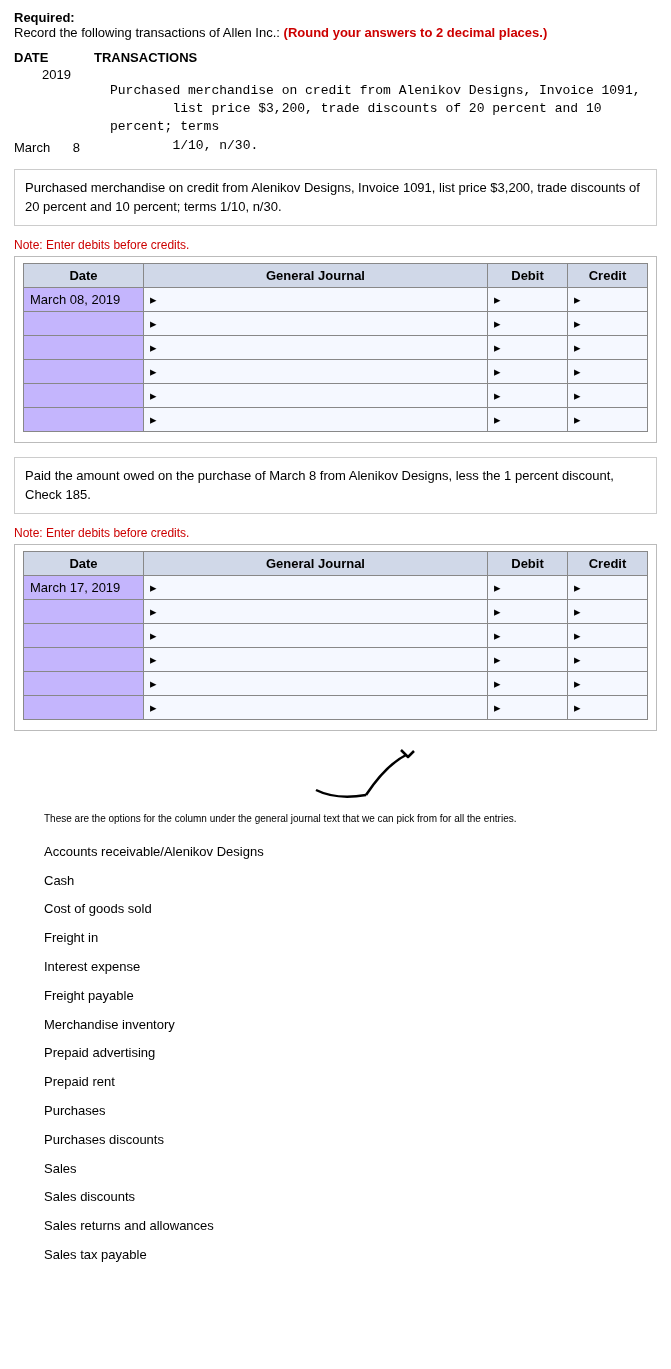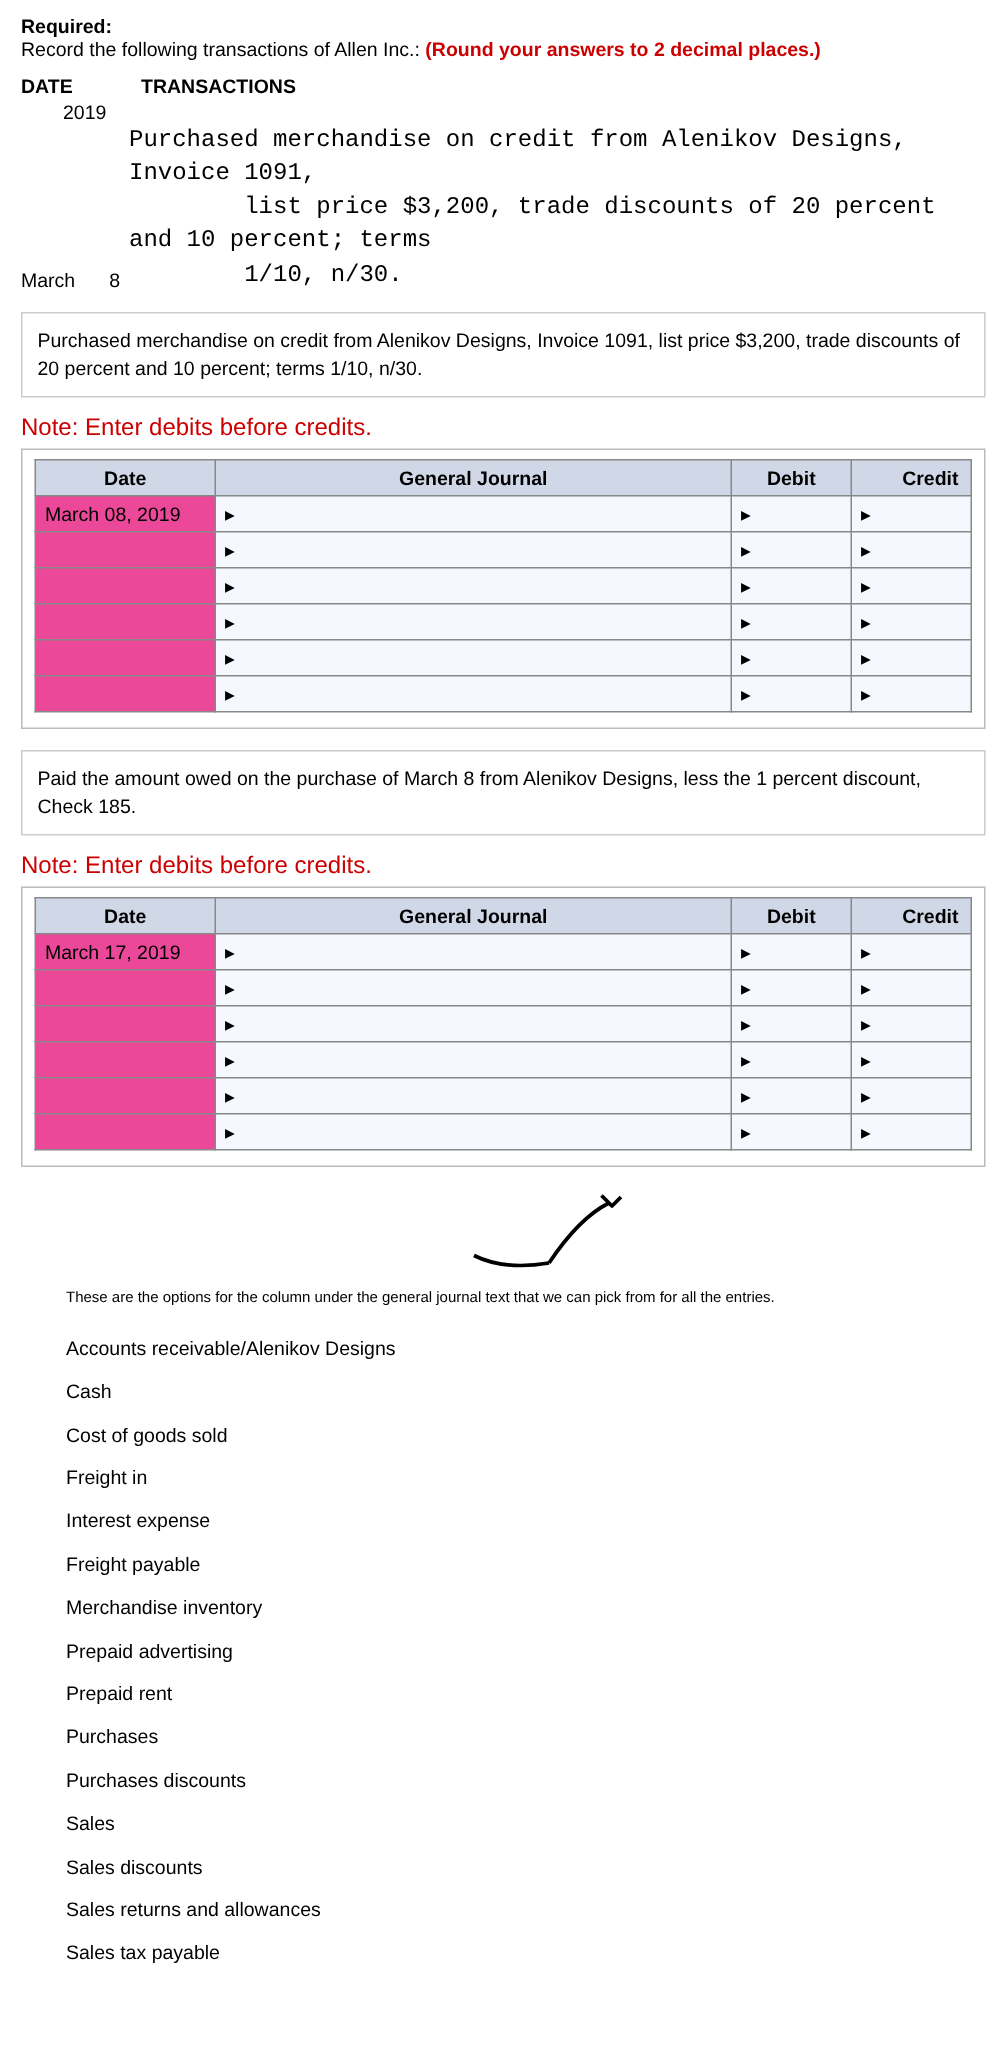--- a/index.html
+++ b/index.html
@@ -26,48 +26,48 @@
     .context-box {
       border: 1px solid #ccc;
       padding: 8px 10px;
       margin-top: 14px;
       margin-bottom: 0;
       font-size: 13px;
       line-height: 1.5;
     }
     .note-text {
       color: #cc0000;
-      font-size: 16px;
+      font-size: 12px;
       margin-top: 12px;
       margin-bottom: 4px;
     }
     .journal-table {
       width: 100%;
       border-collapse: collapse;
       margin-bottom: 0;
     }
     .journal-table th {
       background: #d0d8e8;
       border: 1px solid #888;
       padding: 4px 8px;
       text-align: center;
       font-size: 13px;
       font-weight: bold;
     }
     .journal-table th.date-col { width: 120px; }
     .journal-table th.journal-col { }
     .journal-table th.debit-col { width: 80px; }
-    .journal-table th.credit-col { width: 80px; text-align: right; }
+    .journal-table th.credit-col { width: 80px; }
     .journal-table td {
       border: 1px solid #888;
       padding: 3px 6px;
       height: 24px;
       font-size: 13px;
     }
-    .journal-table td.date-cell { background: #ec4899; }
+    .journal-table td.date-cell { background: #c4b5fd; }
     .journal-table td.journal-cell { background: #f5f8ff; }
     .journal-table td.debit-cell { background: #f5f8ff; }
     .journal-table td.credit-cell { background: #f5f8ff; }
     .cursor-indicator { color: #000; }
     .section-wrapper {
       border: 1px solid #bbb;
       padding: 6px 8px 10px 8px;
       margin-top: 0;
       margin-bottom: 14px;
     }
@@ -83,21 +83,21 @@
       line-height: 1.5;
     }
     .options-list { margin-left: 30px; }
     .option-item {
       font-size: 13px;
       padding: 4px 0;
       border-bottom: none;
       cursor: pointer;
       line-height: 1.6;
     }
-    .monospace-text { font-family: 'Courier New', monospace; font-size: 16px; }
+    .monospace-text { font-family: 'Courier New', monospace; font-size: 13px; margin-left: 24px; }
   </style>
 </head>
 <body>
 
 <div>
   <span class="required-label">Required:</span>
 </div>
 <div class="intro-text">
   <span>Record the following transactions of Allen Inc.:</span>
   <span class="bold-red">(Round your answers to 2 decimal places.)</span>

